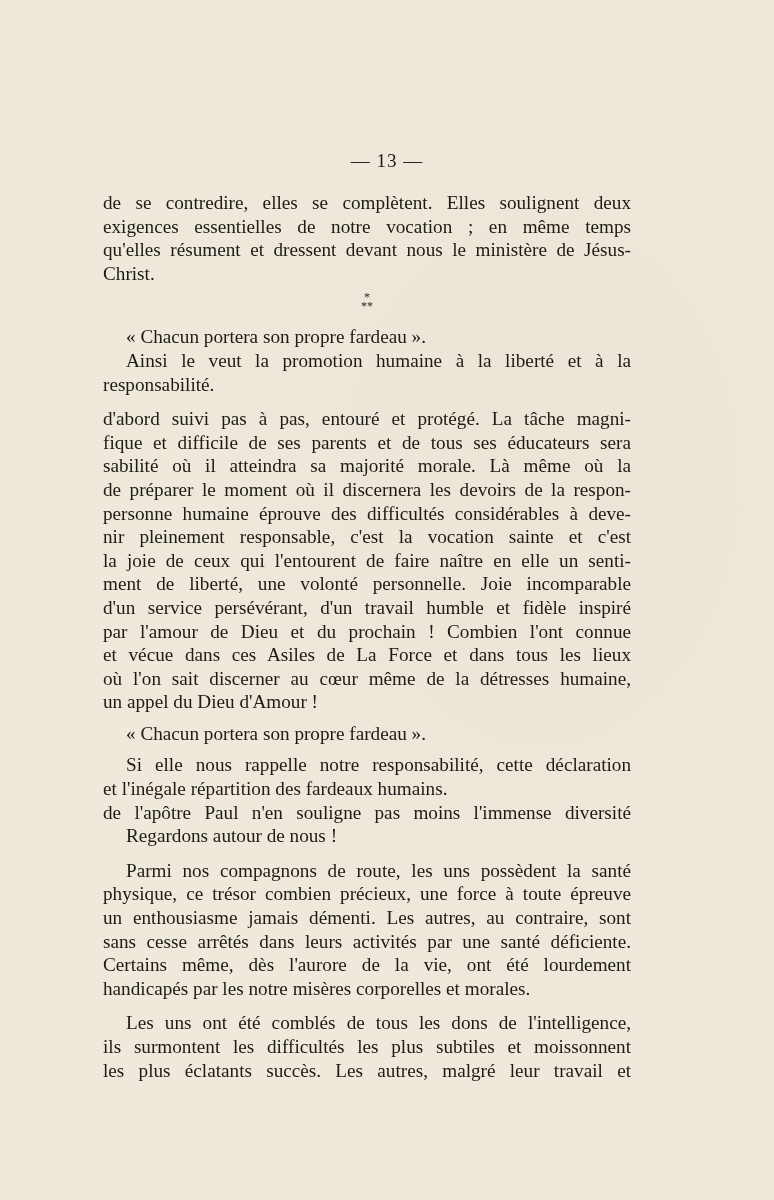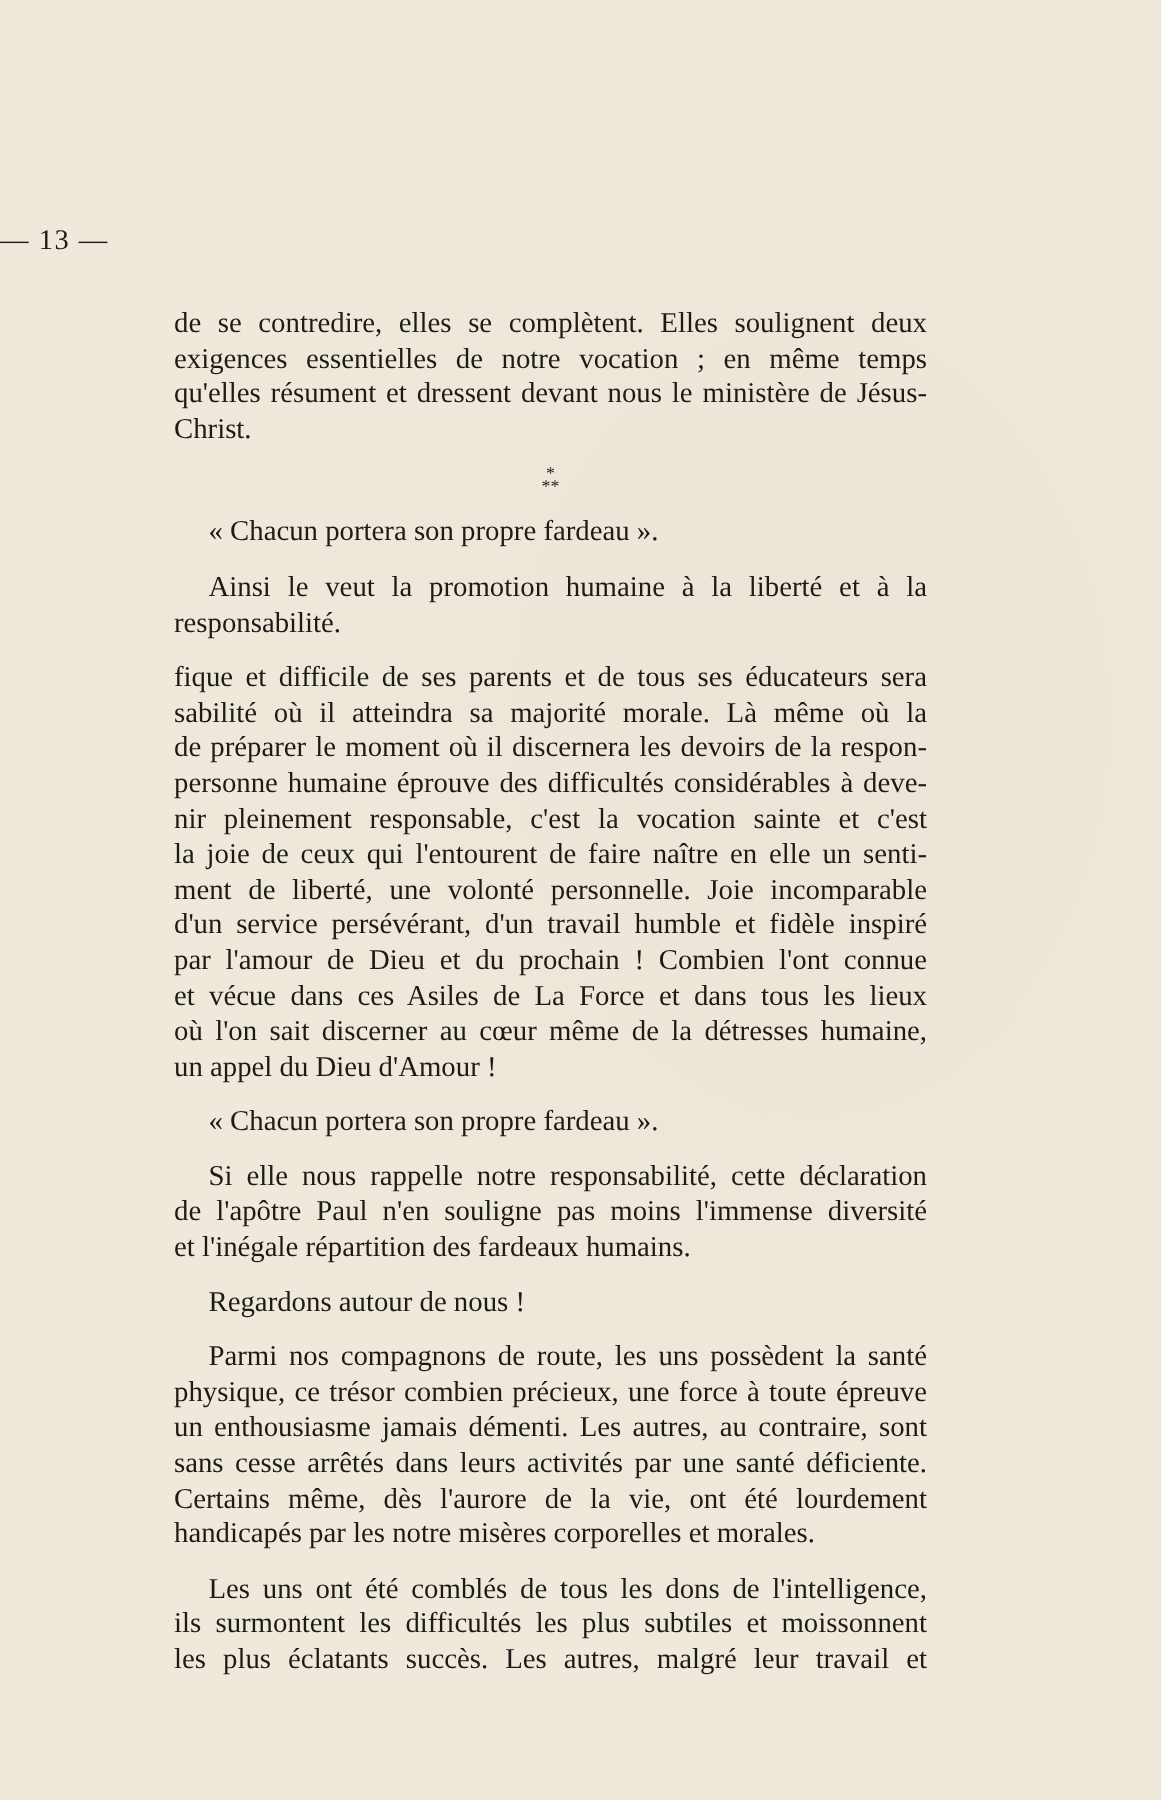--- a/index.html
+++ b/index.html
@@ -21,35 +21,35 @@
       width: 774px; height: 1200px;
       background:
         radial-gradient(ellipse at 70% 40%, rgba(230,222,205,0.35), rgba(0,0,0,0) 60%),
         #efe9dc;
     }
     .folio {
       position: absolute;
       top: 150px;
       left: 0;
       width: 774px;
-      text-align: left;
+      text-align: center;
       font-size: 19px;
       letter-spacing: 1px;
     }
     .text-block {
       position: absolute;
       left: 103px;
       top: 191px;
       width: 528px;
       font-size: 19.2px;
       line-height: 23.6px;
       text-align: justify;
     }
     .p {
-      margin: 13px;
+      margin: 0;
     }
     .gap-sm { margin-top: 8px; }
     .gap-md { margin-top: 11px; }
     .line {
       display: block;
       text-align: justify;
       text-align-last: justify;
       white-space: nowrap;
     }
     .line.last {
@@ -88,42 +88,43 @@
     <p class="p">
       <span class="line last ind">« Chacun portera son propre fardeau ».</span>
     </p>
 
     <p class="p">
       <span class="line ind">Ainsi le veut la promotion humaine à la liberté et à la</span>
       <span class="line last">responsabilité.</span>
     </p>
 
     <p class="p gap-md">
+      <span class="line">d'abord suivi pas à pas, entouré et protégé. La tâche magni-</span>
       <span class="line">fique et difficile de ses parents et de tous ses éducateurs sera</span>
       <span class="line">sabilité où il atteindra sa majorité morale. Là même où la</span>
       <span class="line">de préparer le moment où il discernera les devoirs de la respon-</span>
       <span class="line">personne humaine éprouve des difficultés considérables à deve-</span>
       <span class="line">nir pleinement responsable, c'est la vocation sainte et c'est</span>
       <span class="line">la joie de ceux qui l'entourent de faire naître en elle un senti-</span>
       <span class="line">ment de liberté, une volonté personnelle. Joie incomparable</span>
       <span class="line">d'un service persévérant, d'un travail humble et fidèle inspiré</span>
       <span class="line">par l'amour de Dieu et du prochain ! Combien l'ont connue</span>
       <span class="line">et vécue dans ces Asiles de La Force et dans tous les lieux</span>
       <span class="line">où l'on sait discerner au cœur même de la détresses humaine,</span>
       <span class="line last">un appel du Dieu d'Amour !</span>
     </p>
 
     <p class="p gap-sm">
       <span class="line last ind">« Chacun portera son propre fardeau ».</span>
     </p>
 
     <p class="p gap-sm">
       <span class="line ind">Si elle nous rappelle notre responsabilité, cette déclaration</span>
+      <span class="line last">et l'inégale répartition des fardeaux humains.</span>
       <span class="line">de l'apôtre Paul n'en souligne pas moins l'immense diversité</span>
-      <span class="line last">et l'inégale répartition des fardeaux humains.</span>
     </p>
 
     <p class="p">
       <span class="line last ind">Regardons autour de nous !</span>
     </p>
 
     <p class="p gap-md">
       <span class="line ind">Parmi nos compagnons de route, les uns possèdent la santé</span>
       <span class="line">physique, ce trésor combien précieux, une force à toute épreuve</span>
       <span class="line">un enthousiasme jamais démenti. Les autres, au contraire, sont</span>

